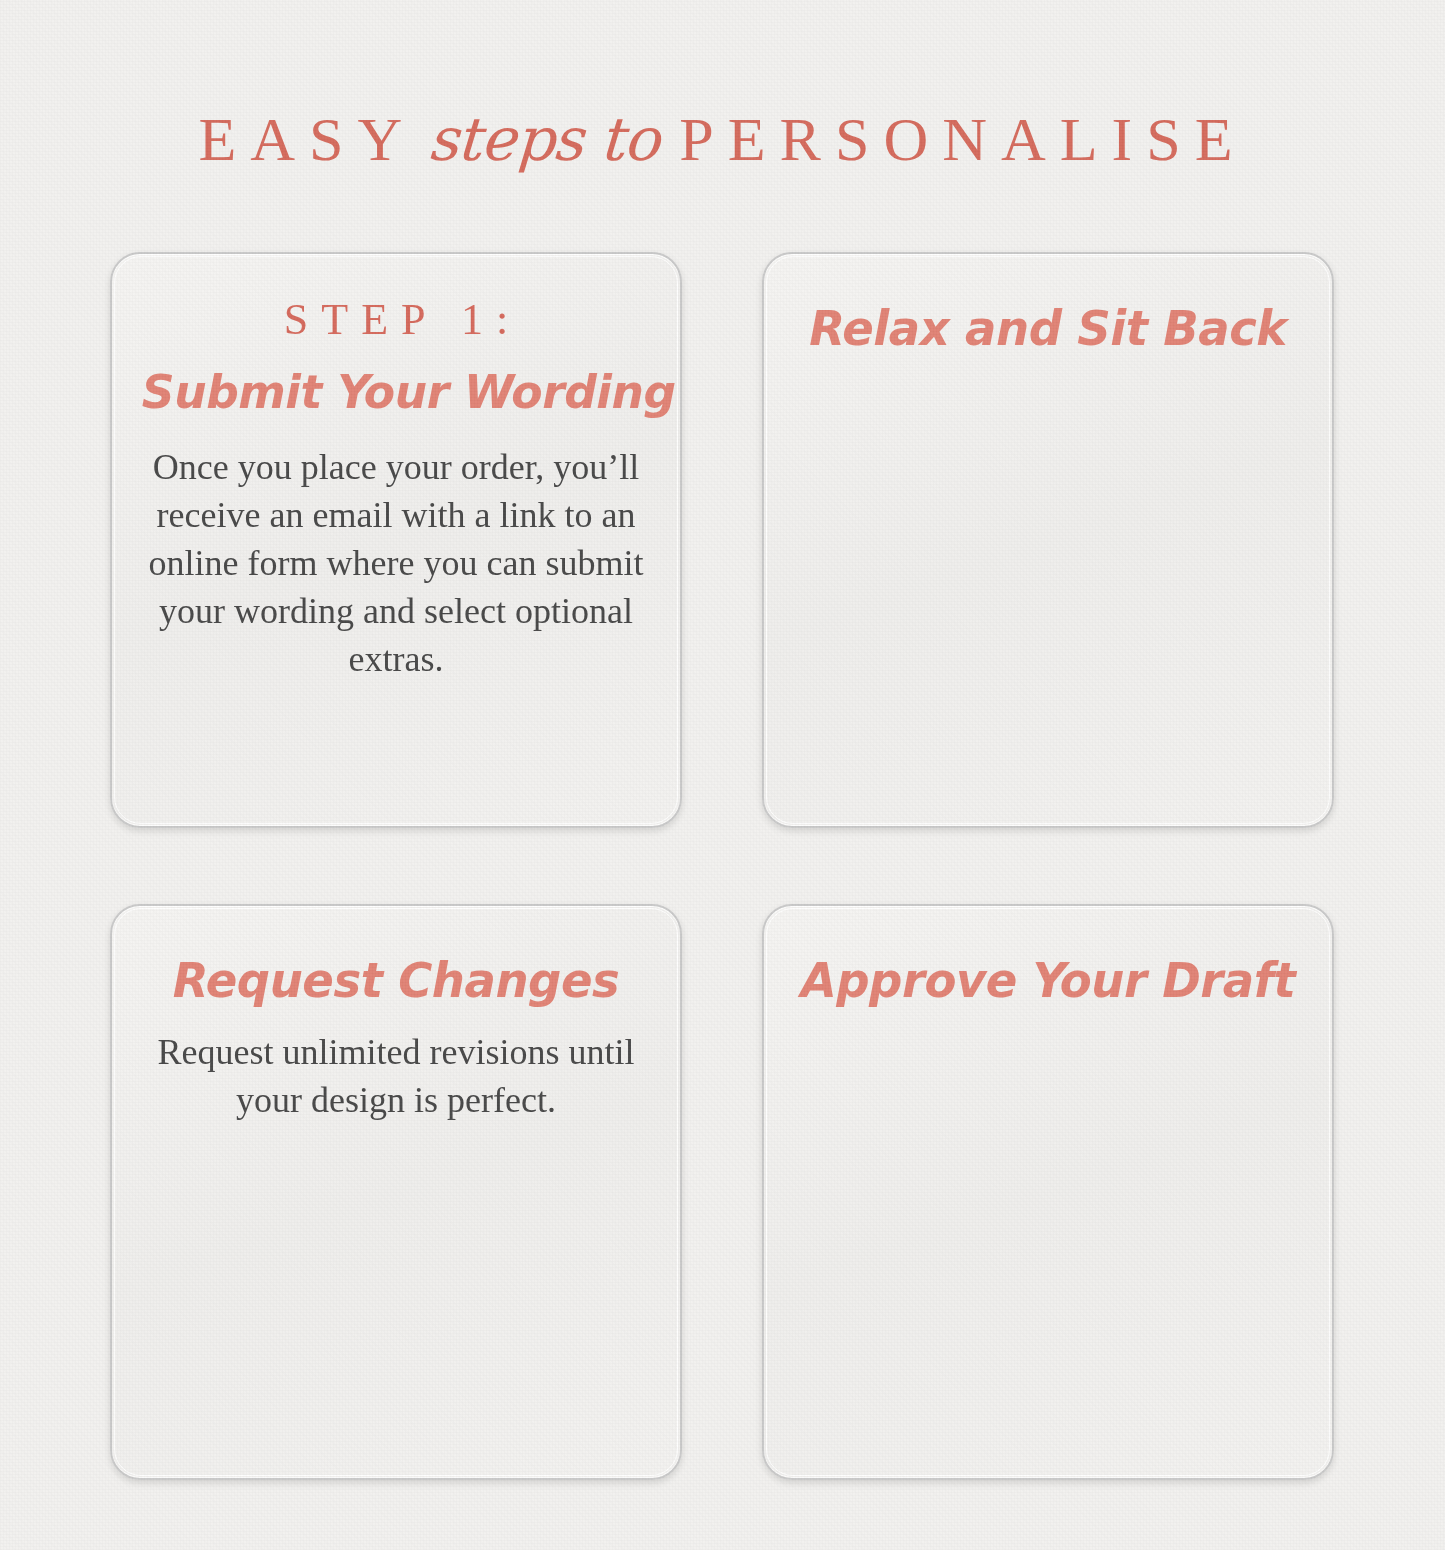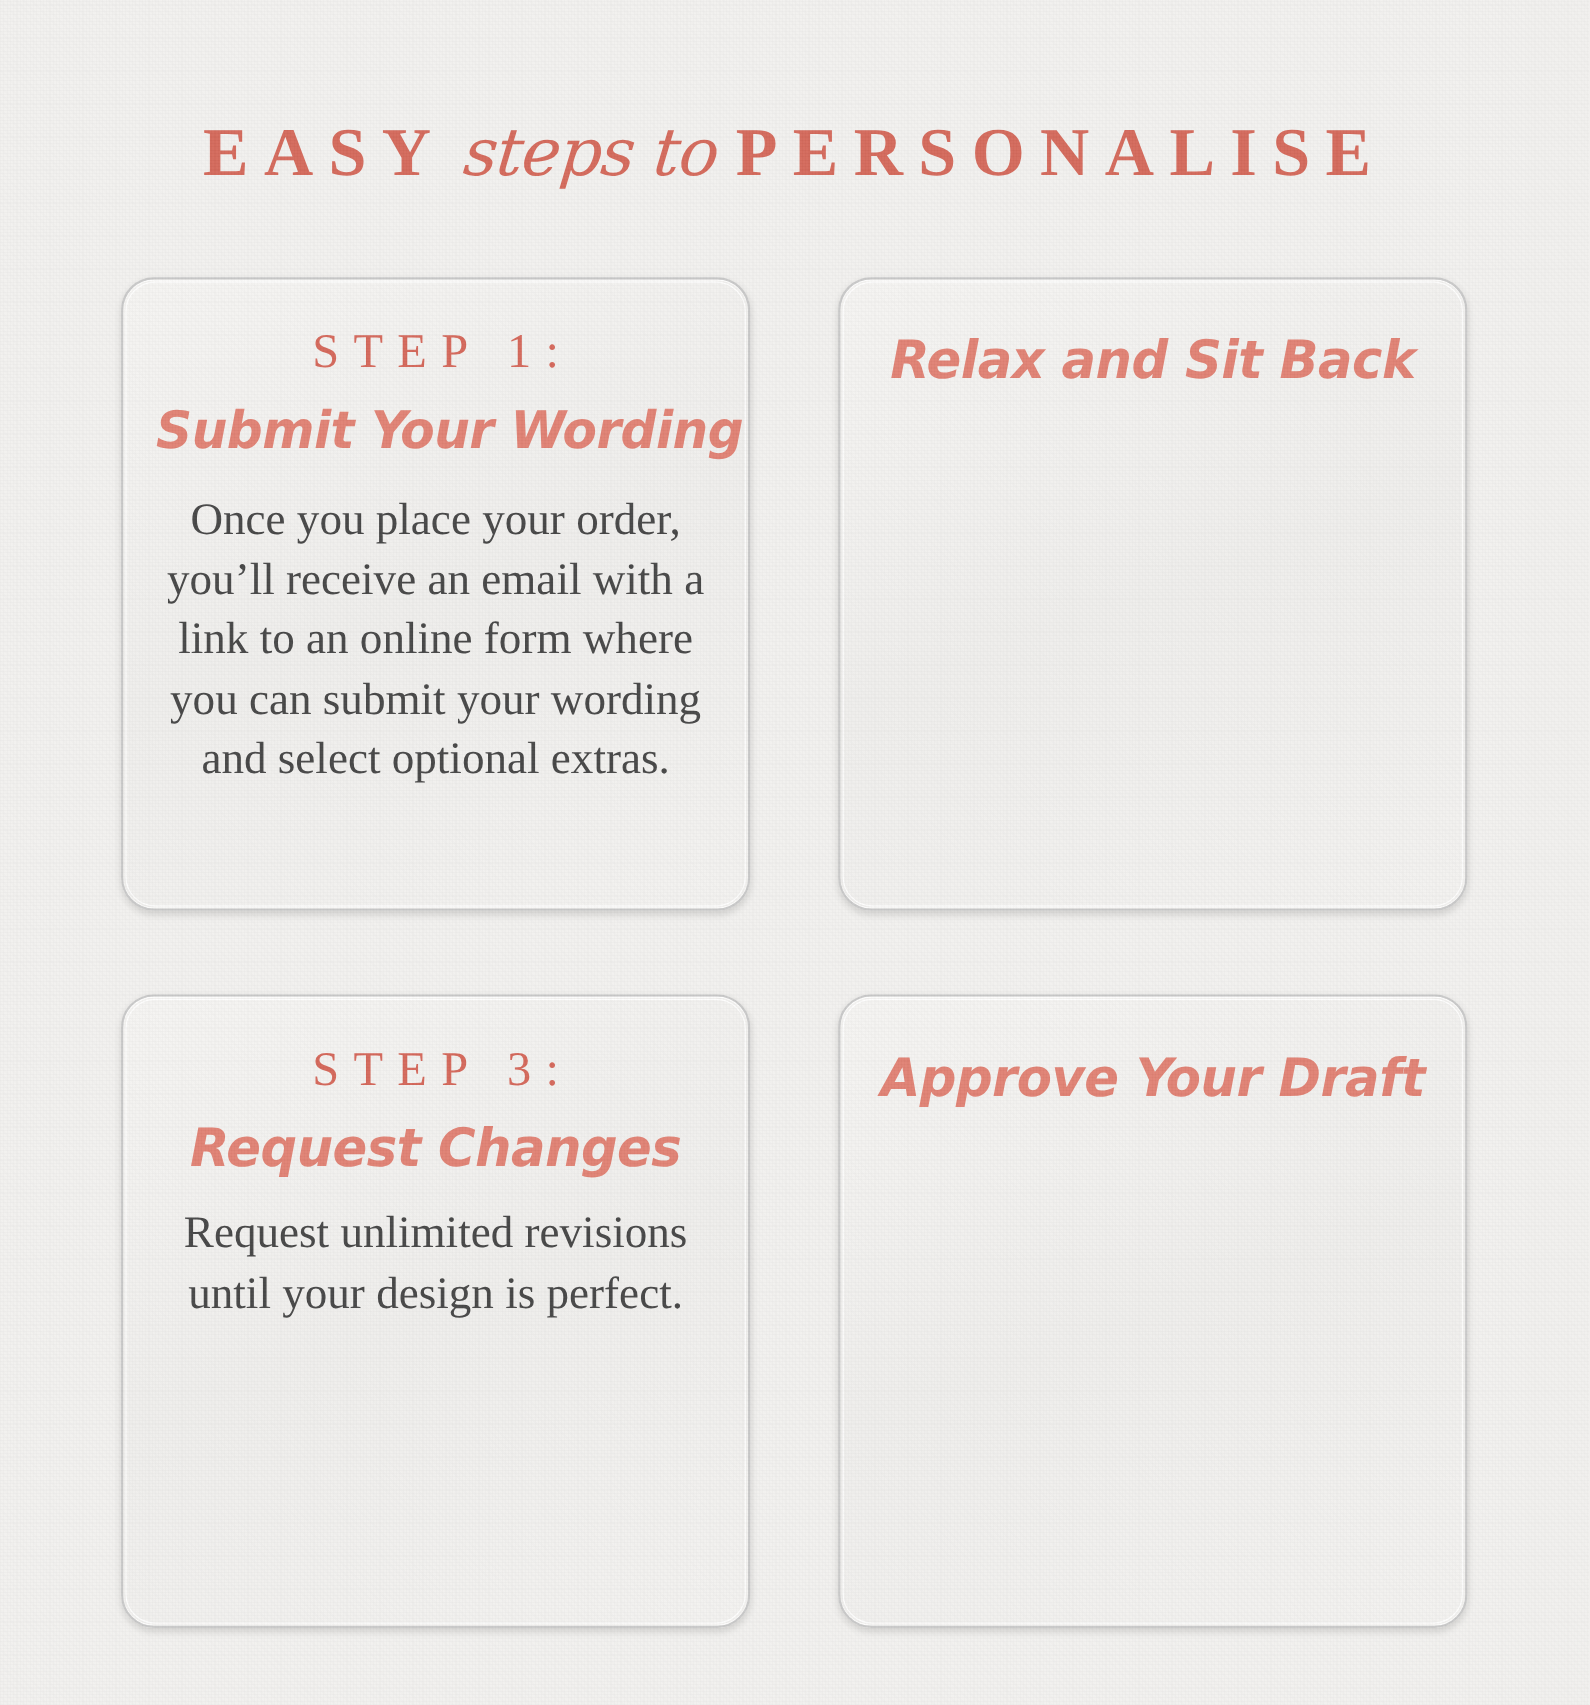--- a/index.html
+++ b/index.html
@@ -42,21 +42,21 @@
     left: 0;
     width: 1445px;
     text-align: center;
     white-space: nowrap;
     line-height: 1;
   }
 
   .headline-word {
     font-family: "Liberation Serif", serif;
     font-size: 62px;
-    font-weight: 700;
+    font-weight: 400;
     letter-spacing: 14px;
     color: #d46a5c;
     vertical-align: baseline;
   }
 
   .headline-script {
     font-family: "DejaVu Serif", serif;
     font-style: italic;
     font-size: 60px;
     font-weight: 400;
@@ -131,21 +131,21 @@
     transform: scaleX(0.97);
   }
 
   .card-1 .step-script { font-size: 47px; }
   .card-2 .step-script { font-size: 48px; }
   .card-3 .step-script { font-size: 48px; }
   .card-4 .step-script { font-size: 48px; }
 
   .step-body {
     font-family: "Liberation Serif", serif;
-    font-size: 41px;
+    font-size: 36px;
     font-weight: 400;
     color: #474747;
     line-height: 1.33;
     margin: 26px 14px 0 14px;
   }
 
   .card-3 .step-body,
   .card-4 .step-body {
     margin-top: 22px;
     text-align: center;
@@ -166,21 +166,20 @@
       <div class="step-label">STEP 1:</div>
       <div class="step-script">Submit Your Wording</div>
       <div class="step-body">Once you place your order, you’ll receive an email with a link to an online form where you can submit your wording and select optional extras.</div>
     </div>
 
     <div class="card card-2">
       <div class="step-script">Relax and Sit Back</div>
     </div>
 
     <div class="card card-3">
-      <div class="step-label">STEP 3:</div>
       <div class="step-script">Request Changes</div>
       <div class="step-body">Request unlimited revisions until your design is perfect.</div>
     </div>
 
     <div class="card card-4">
       <div class="step-script">Approve Your Draft</div>
     </div>
 
   </div>
 </div>

